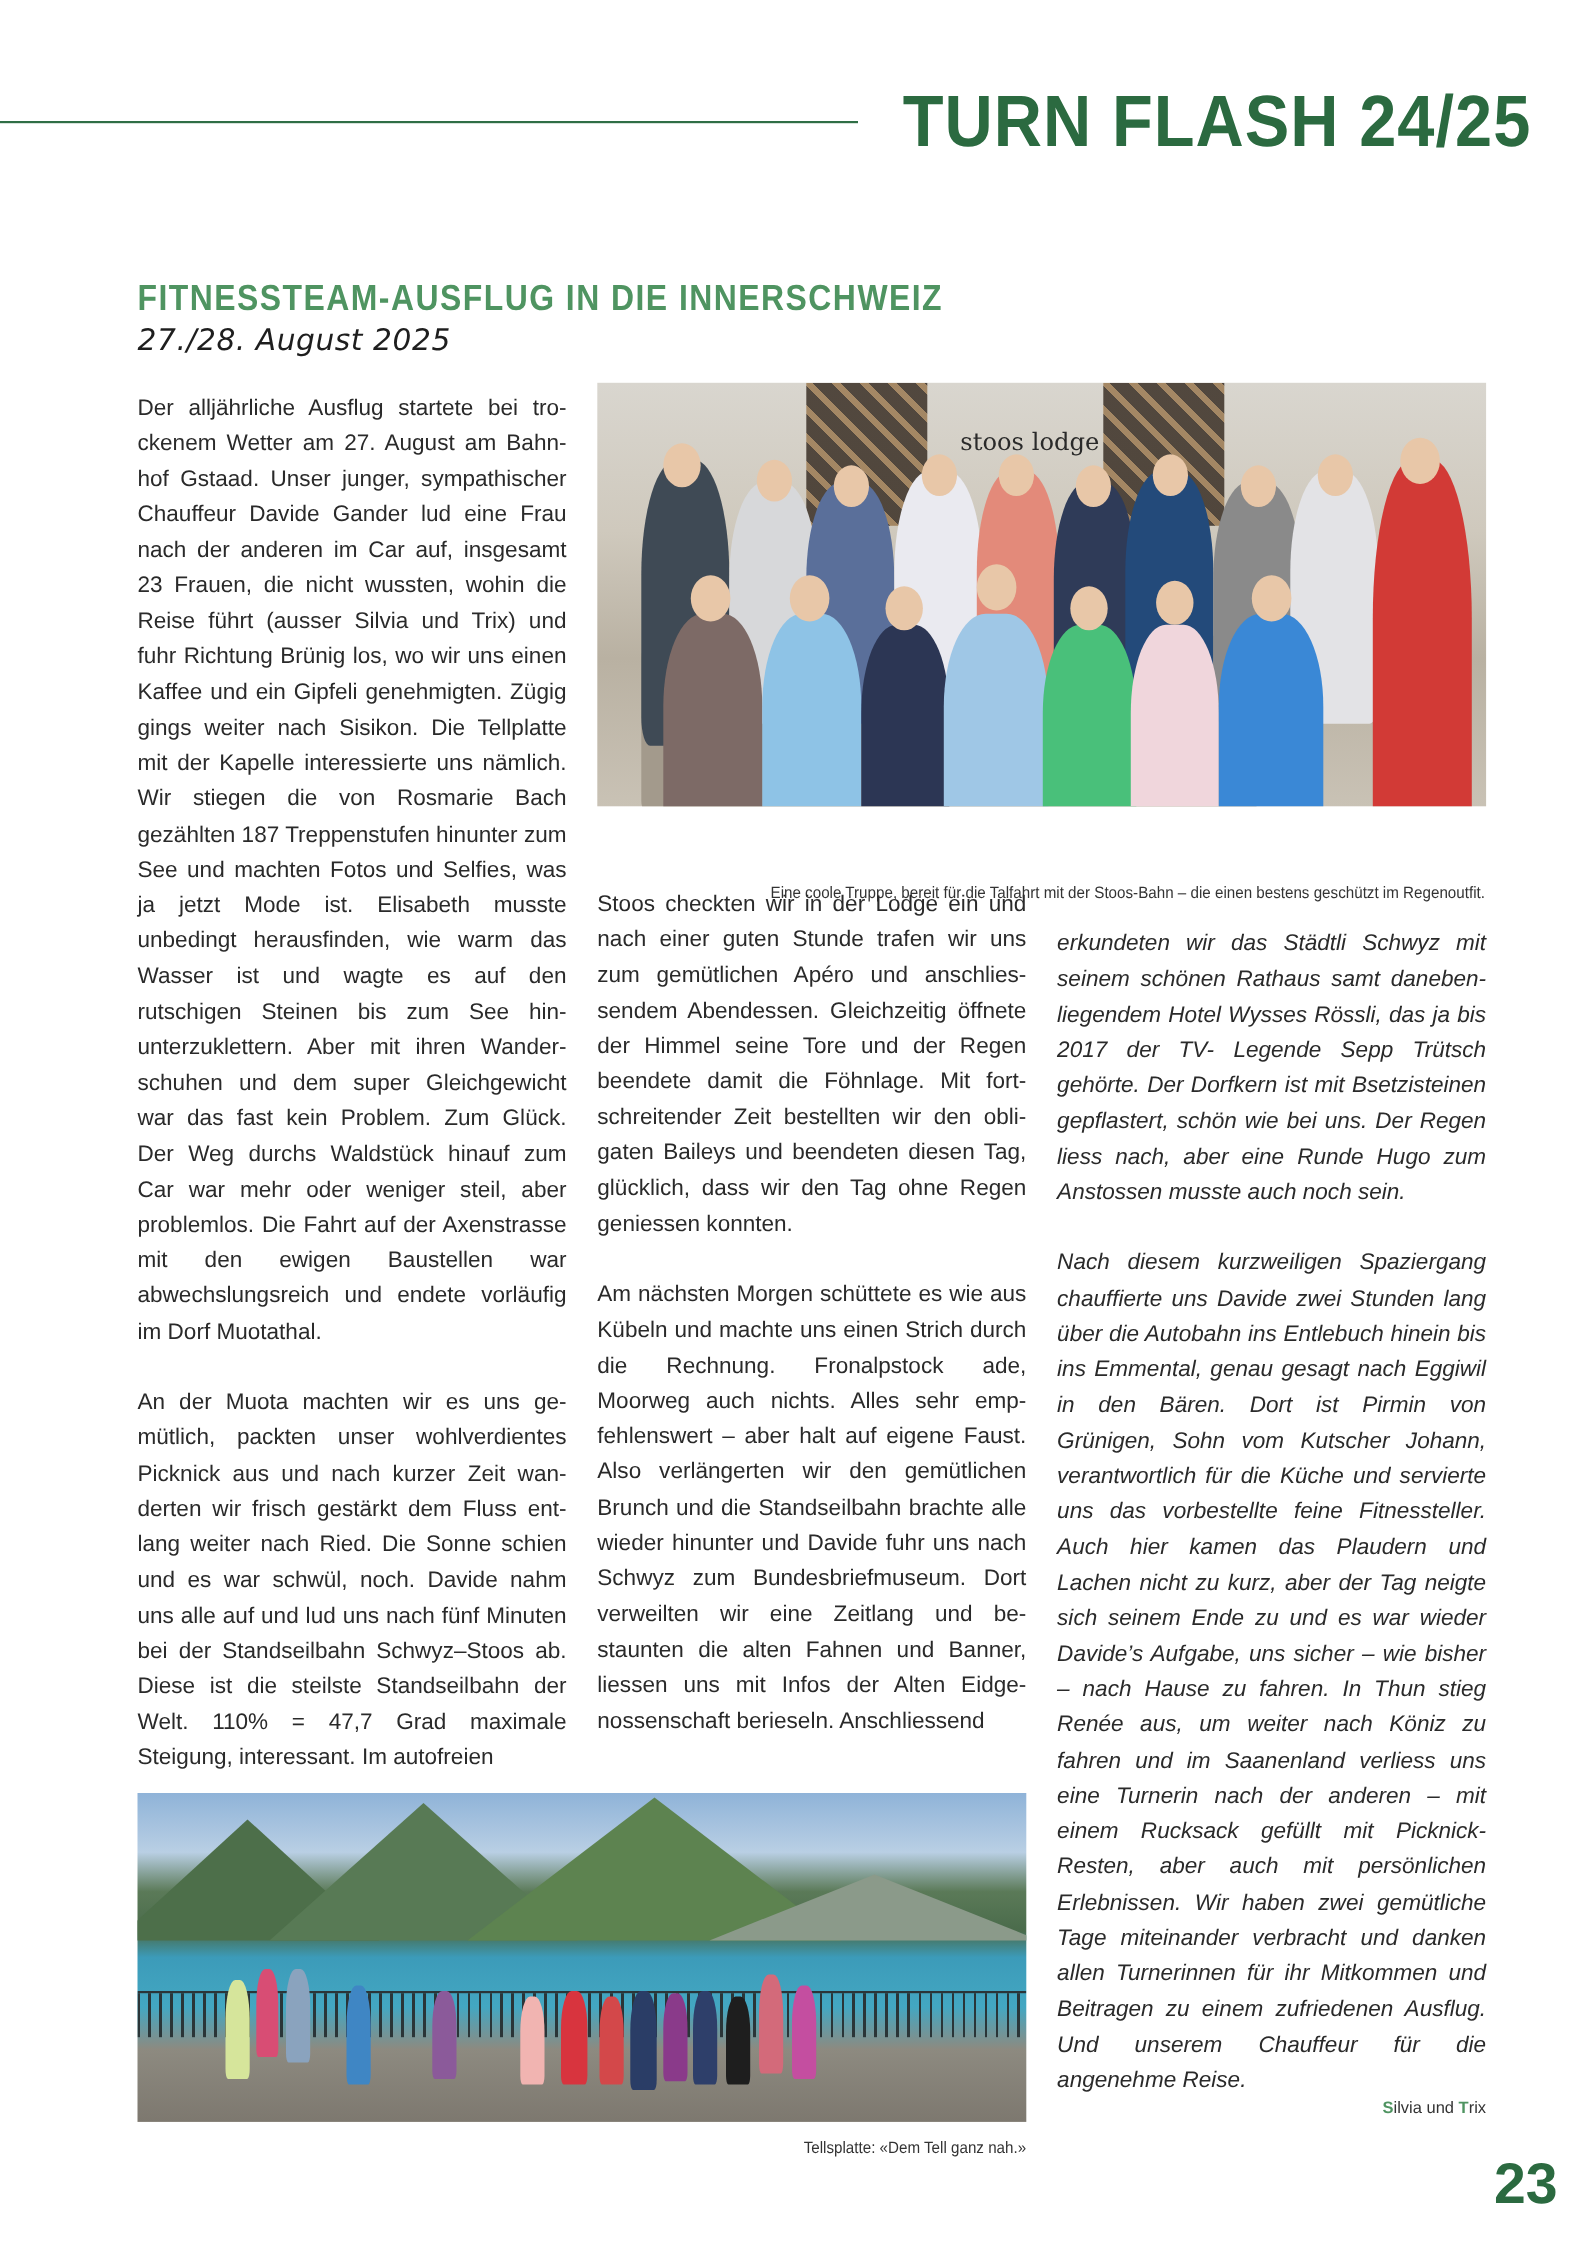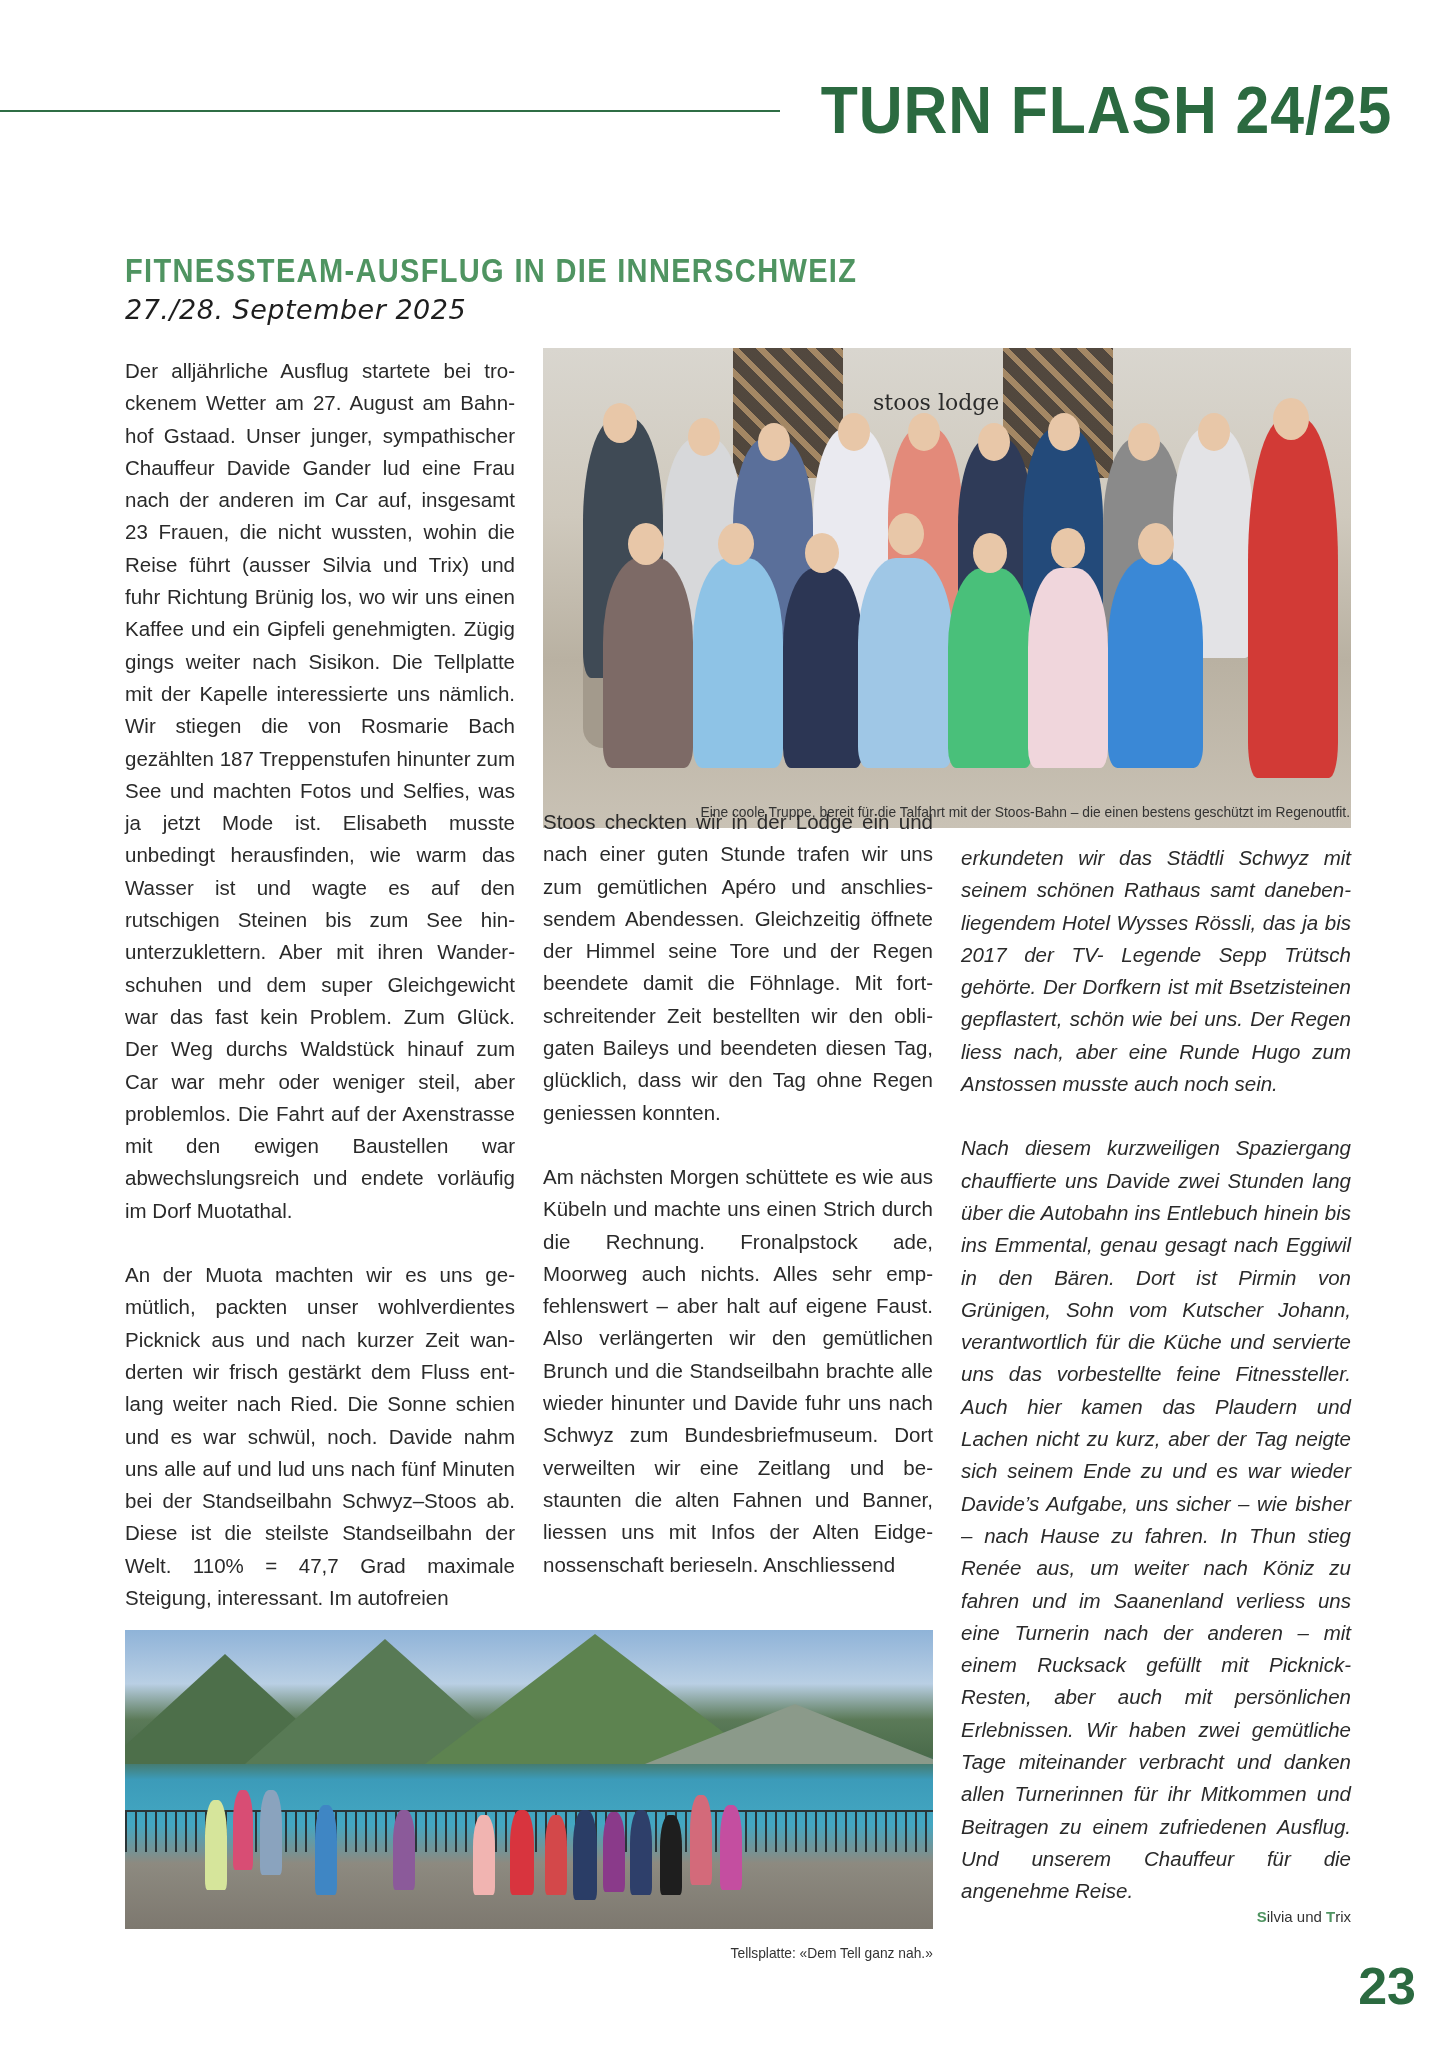--- a/index.html
+++ b/index.html
@@ -8,21 +8,21 @@
   .mag-title { position: absolute; right: 52px; top: 72px; font-family: "Liberation Sans", sans-serif; font-weight: bold; font-size: 66px; color: #2b6a40; letter-spacing: 1px; transform: scaleX(0.92); transform-origin: right center; white-space: nowrap; }
   .article-title { position: absolute; left: 125px; top: 252px; font-family: "Liberation Sans", sans-serif; font-weight: bold; font-size: 33px; color: #4f9461; letter-spacing: 1.5px; white-space: nowrap; transform: scaleX(0.88); transform-origin: left center; }
   .article-date { position: absolute; left: 125px; top: 294px; font-family: "DejaVu Sans", sans-serif; font-size: 27px; color: #1e1e1e; font-style: oblique; letter-spacing: 0.5px; }
   .col { position: absolute; font-family: "Liberation Sans", sans-serif; font-size: 20.5px; line-height: 32.3px; text-align: justify; hyphens: manual; color: #2a2a2a; }
   .col p { margin: 0 0 32px 0; }
   .col p:last-child { margin-bottom: 2px; }
   .col1 { left: 125px; top: 355px; width: 390px; }
   .col2 { left: 543px; top: 806px; width: 390px; }
   .col3 { left: 961px; top: 842px; width: 390px; font-style: italic; }
   .photo { position: absolute; overflow: hidden; }
-  .photo1 { left: 543px; top: 348px; width: 808px; height: 480px; background: linear-gradient(180deg, #d9d6cf 0%, #cfc9bd 35%, #b9b1a2 65%, #c9c2b5 100%); }
+  .photo1 { left: 543px; top: 348px; width: 808px; height: 385px; background: linear-gradient(180deg, #d9d6cf 0%, #cfc9bd 35%, #b9b1a2 65%, #c9c2b5 100%); }
   .photo2 { left: 125px; top: 1630px; width: 808px; height: 299px; background: linear-gradient(180deg, #8fb3d8 0%, #b9cfe4 18%, #5b7a58 30%, #4a6b4b 42%, #3c9bb9 50%, #43a7c2 65%, #8d8a80 78%, #7d786f 100%); }
   .caption { position: absolute; font-family: "Liberation Sans", sans-serif; font-size: 15px; color: #333; white-space: nowrap; }
   .caption1 { right: 94px; top: 803px; transform: scaleX(0.92); transform-origin: right center; }
   .caption2 { right: 511px; top: 1944px; transform: scaleX(0.92); transform-origin: right center; }
   .signature { position: absolute; right: 93px; top: 1908px; font-family: "Liberation Sans", sans-serif; font-size: 15px; color: #333; }
   .signature .ini { color: #4f9461; font-weight: bold; }
   .page-number { position: absolute; right: 28px; top: 1956px; font-family: "Liberation Sans", sans-serif; font-weight: bold; font-size: 52px; color: #2b6a40; }
   
   .sign { position: absolute; left: 330px; top: 42px; font-family: "DejaVu Serif", serif; font-size: 22px; color: #2a2a2a; }
   .lattice { position: absolute; top: 0; width: 110px; height: 130px; background: repeating-linear-gradient(45deg, #9b7a52 0 6px, #3a2f25 6px 18px); opacity: 0.85; }
@@ -32,21 +32,21 @@
   .mountain { position: absolute; bottom: 0; width: 0; height: 0; border-style: solid; border-color: transparent transparent #466a45 transparent; }
   .railing { position: absolute; left: 0; top: 180px; width: 100%; height: 40px; background: repeating-linear-gradient(90deg, #2a3538 0 2px, transparent 2px 10px); border-top: 2px solid #2a3538; }
 </style>
 </head>
 <body>
 
 <div class="rule"></div>
 <div class="mag-title">TURN FLASH 24/25</div>
 
 <div class="article-title">FITNESSTEAM-AUSFLUG IN DIE INNERSCHWEIZ</div>
-<div class="article-date">27./28. September 2025</div>
+<div class="article-date">27./28. August 2025</div>
 
 <div class="col col1">
   <p>Der alljährliche Ausflug startete bei tro­ckenem Wetter am 27. August am Bahn­hof Gstaad. Unser junger, sympathischer Chauffeur Davide Gander lud eine Frau nach der anderen im Car auf, insgesamt 23 Frauen, die nicht wussten, wohin die Reise führt (ausser Silvia und Trix) und fuhr Richtung Brünig los, wo wir uns ei­nen Kaffee und ein Gipfeli genehmigten. Zügig gings weiter nach Sisikon. Die Tell­platte mit der Kapelle interessierte uns nämlich. Wir stiegen die von Rosmarie Bach gezählten 187 Treppenstufen hin­unter zum See und machten Fotos und Selfies, was ja jetzt Mode ist. Elisabeth musste unbedingt herausfinden, wie warm das Wasser ist und wagte es auf den rutschigen Steinen bis zum See hin­unterzuklettern. Aber mit ihren Wander­schuhen und dem super Gleichgewicht war das fast kein Problem. Zum Glück. Der Weg durchs Waldstück hinauf zum Car war mehr oder weniger steil, aber problemlos. Die Fahrt auf der Axen­strasse mit den ewigen Baustellen war abwechslungsreich und endete vorläufig im Dorf Muotathal.</p>
   <p>An der Muota machten wir es uns ge­mütlich, packten unser wohlverdientes Picknick aus und nach kurzer Zeit wan­derten wir frisch gestärkt dem Fluss ent­lang weiter nach Ried. Die Sonne schien und es war schwül, noch. Davide nahm uns alle auf und lud uns nach fünf Minu­ten bei der Standseilbahn Schwyz–Stoos ab. Diese ist die steilste Standseilbahn der Welt. 110% = 47,7 Grad maximale Steigung, interessant. Im autofreien</p>
 </div>
 
 <div class="photo photo1">
   <div class="lattice" style="left:190px;"></div>
   <div class="lattice" style="left:460px;"></div>
   <div class="sign">stoos lodge</div>

